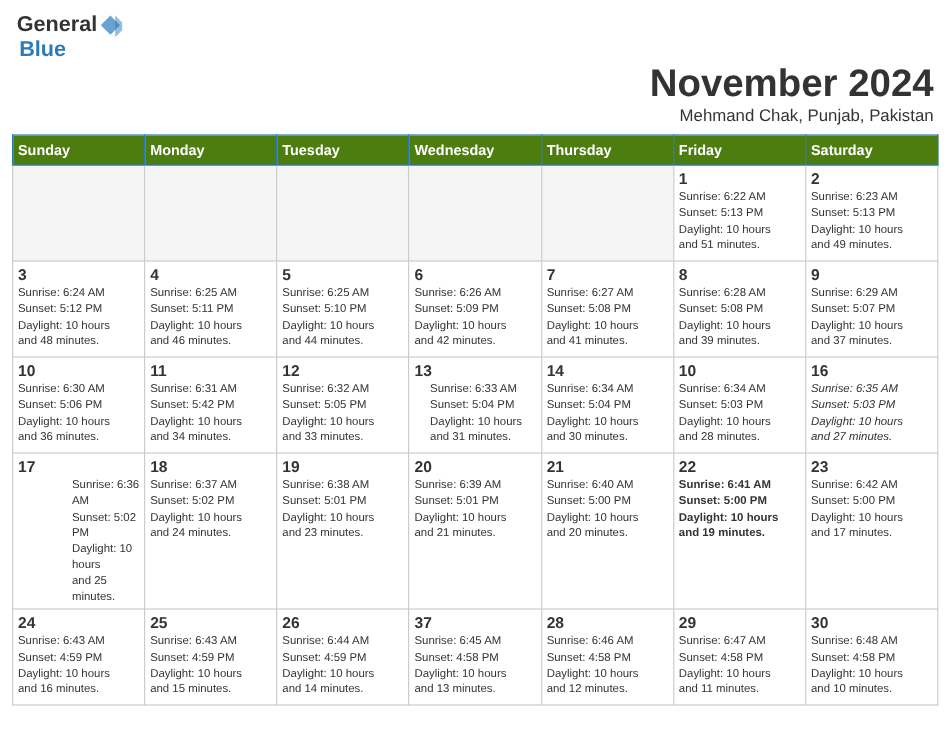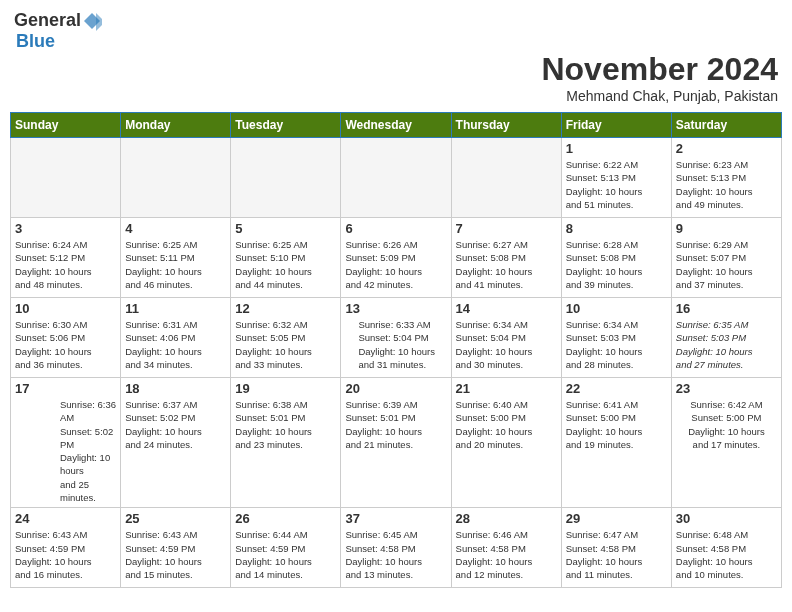--- a/index.html
+++ b/index.html
@@ -190,21 +190,21 @@
         <td>
           <div class="day-num">10</div>
           <div class="day-info" style="white-space: pre-line;">Sunrise: 6:30 AM
 Sunset: 5:06 PM
 Daylight: 10 hours
 and 36 minutes.</div>
         </td>
         <td>
           <div class="day-num">11</div>
           <div class="day-info" style="white-space: pre-line;">Sunrise: 6:31 AM
-Sunset: 4:06 PM
+Sunset: 5:42 PM
 Daylight: 10 hours
 and 34 minutes.</div>
         </td>
         <td>
           <div class="day-num">12</div>
           <div class="day-info" style="white-space: pre-line;">Sunrise: 6:32 AM
 Sunset: 5:05 PM
 Daylight: 10 hours
 and 33 minutes.</div>
         </td>
@@ -268,28 +268,28 @@
         </td>
         <td>
           <div class="day-num">21</div>
           <div class="day-info" style="white-space: pre-line;">Sunrise: 6:40 AM
 Sunset: 5:00 PM
 Daylight: 10 hours
 and 20 minutes.</div>
         </td>
         <td>
           <div class="day-num">22</div>
-          <div class="day-info" style="white-space: pre-line;">Sunrise: 6:41 AM
+          <div class="day-info" style="white-space: pre-line; font-weight: bold;">Sunrise: 6:41 AM
 Sunset: 5:00 PM
 Daylight: 10 hours
 and 19 minutes.</div>
         </td>
         <td>
           <div class="day-num">23</div>
-          <div class="day-info" style="white-space: pre-line; text-align: center;">Sunrise: 6:42 AM
+          <div class="day-info" style="white-space: pre-line;">Sunrise: 6:42 AM
 Sunset: 5:00 PM
 Daylight: 10 hours
 and 17 minutes.</div>
         </td>
       </tr>
       <tr>
         <td>
           <div class="day-num">24</div>
           <div class="day-info" style="white-space: pre-line;">Sunrise: 6:43 AM
 Sunset: 4:59 PM

